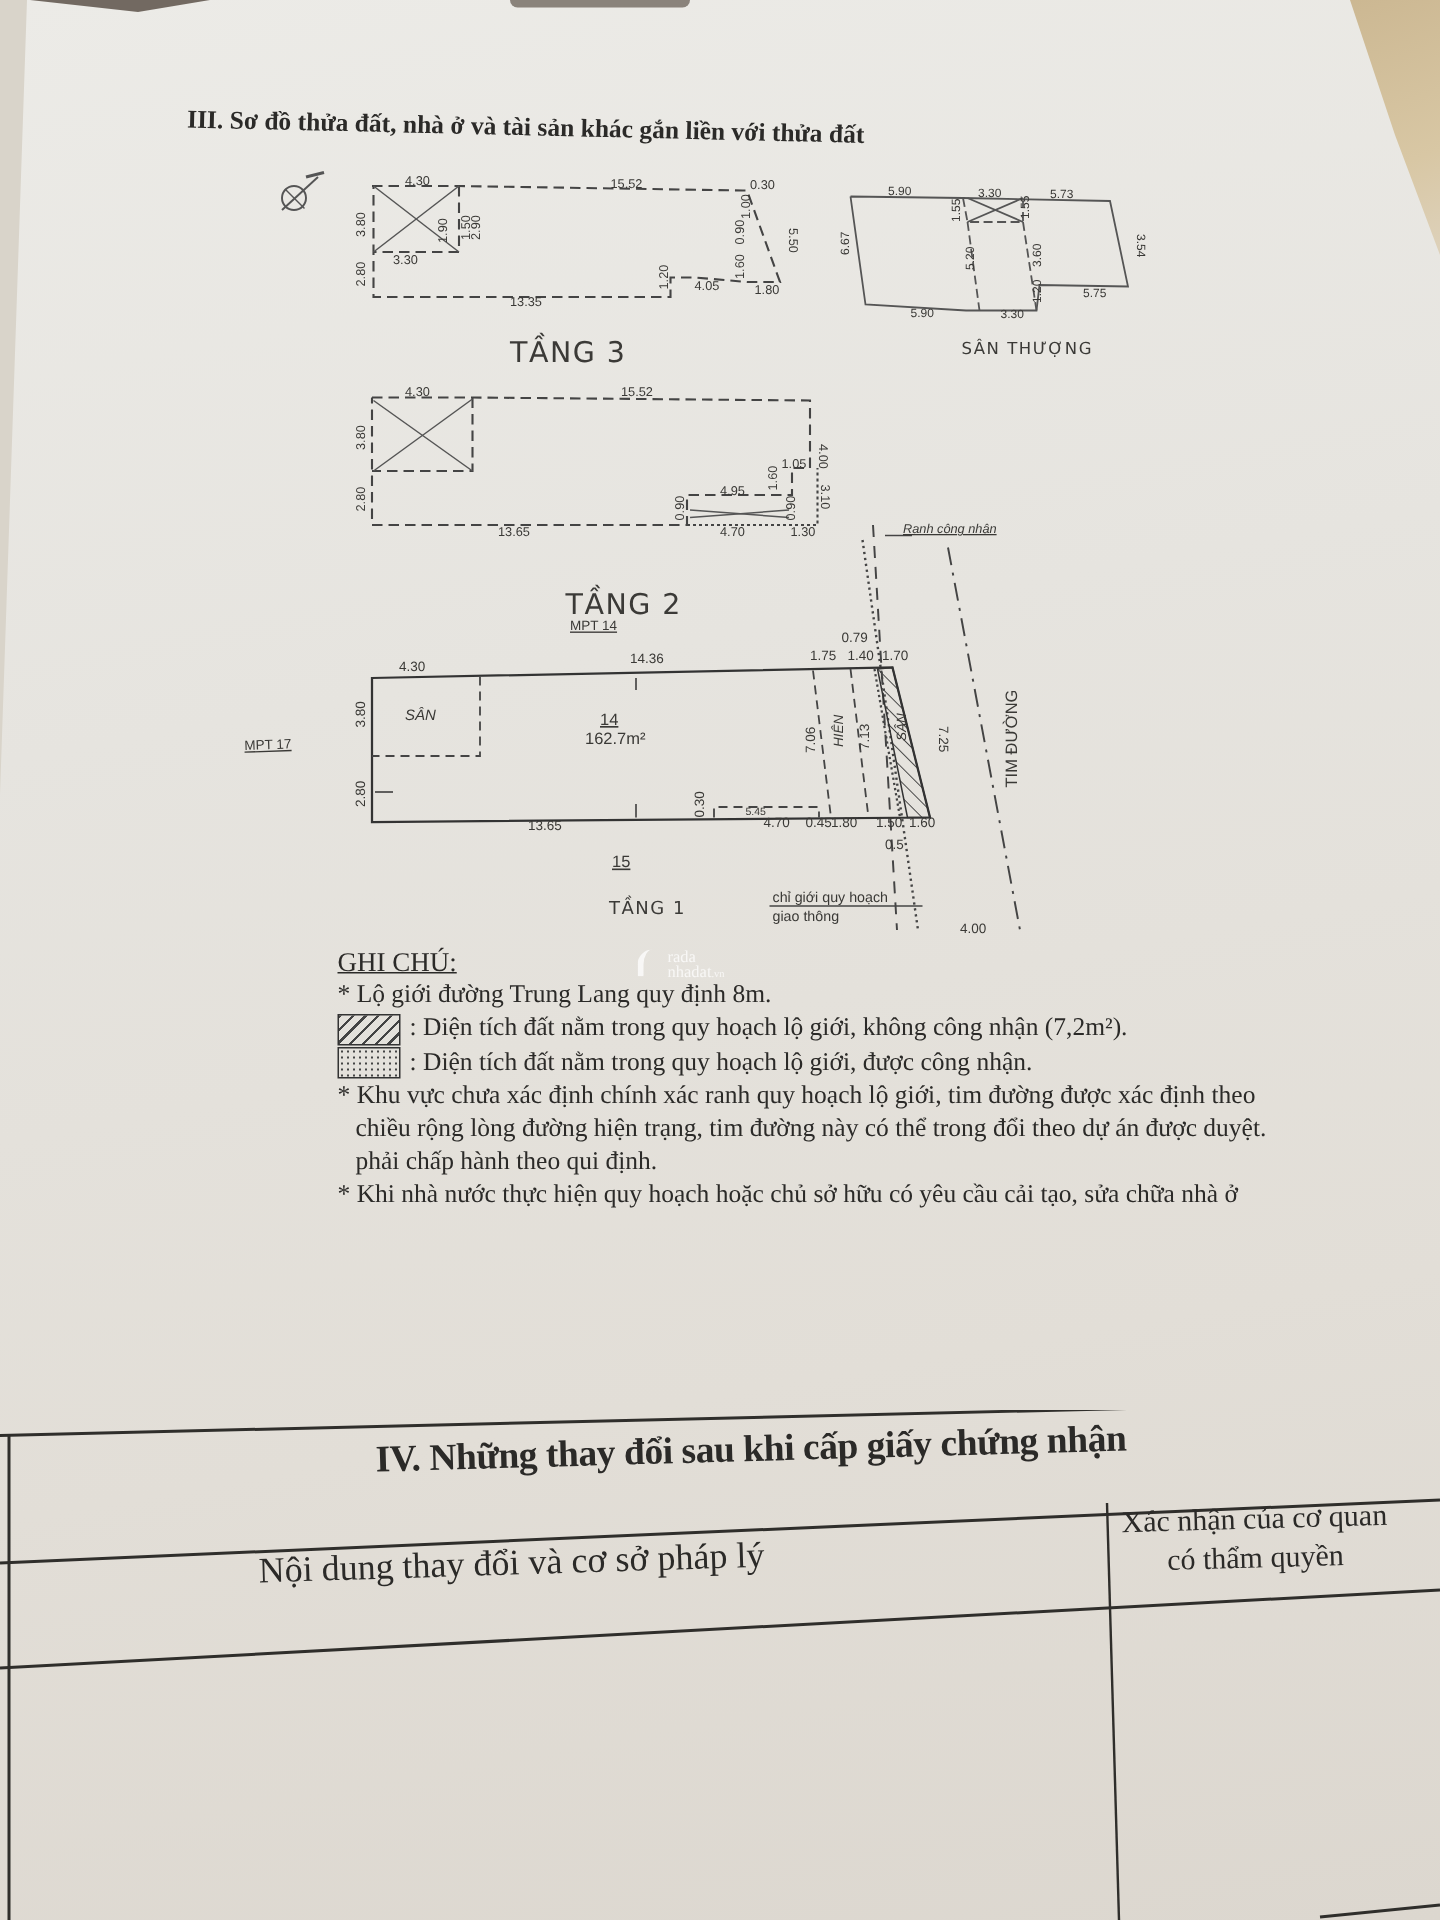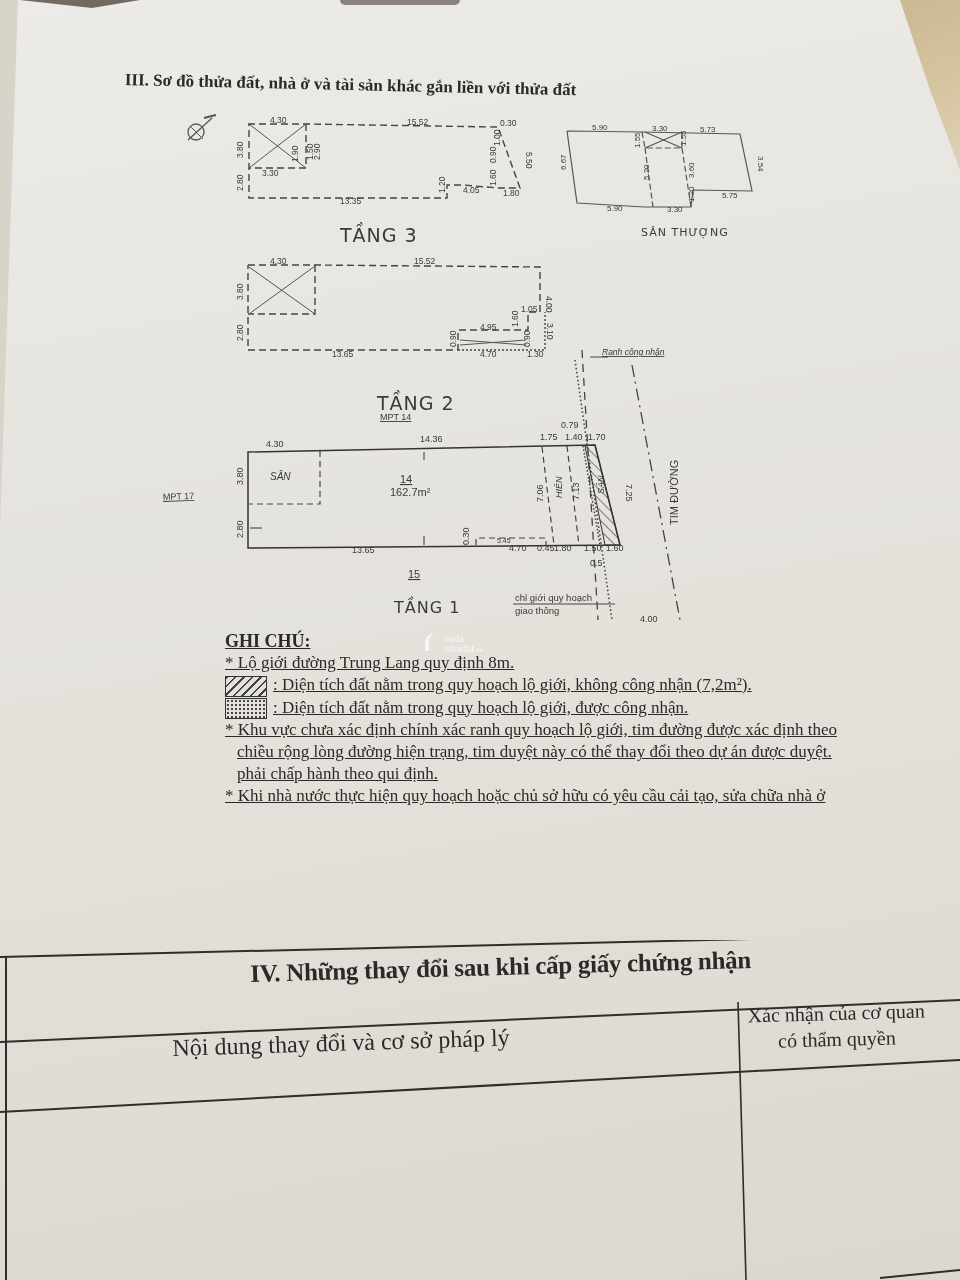--- a/index.html
+++ b/index.html
@@ -29,22 +29,22 @@
   .section-title {
     position:absolute; left:125px; top:70px; font-weight:bold; font-size:17px;
     transform:rotate(1.3deg); transform-origin:left top; white-space:nowrap;
   }
   .drawing { position:absolute; left:0; top:0; }
   .drawing text { font-family:"Liberation Sans", sans-serif; fill:#3a3936; }
   .floor-label {
     position:absolute; font-family:"DejaVu Sans", sans-serif; font-size:19px; letter-spacing:1px; color:#3b3a37;
   }
   .notes { position:absolute; left:225px; top:630px; width:720px; font-size:17px; line-height:22px; }
-  .notes .head { text-decoration:underline; font-size:18px;font-weight:bold; }
-  .notes .line { white-space:nowrap;text-decoration:underline; }
+  .notes .head { text-decoration:underline; font-size:18px; }
+  .notes .line { white-space:nowrap; }
   .legend-box {
     display:inline-block; width:40px; height:19px; border:1.5px solid #333; vertical-align:middle; margin-right:6px;
   }
   .hatch { background:repeating-linear-gradient(135deg,#444 0 1.5px,transparent 1.5px 6px); }
   .dots  { background-image:radial-gradient(#444 0.8px, transparent 1px); background-size:4px 4px; }
   .watermark {
     position:absolute; left:425px; top:633px; font-family:Liberation Serif, serif;
     color:#ffffff; opacity:.75; font-size:11px; line-height:10px;
   }
   .watermark .logo { display:inline-block; width:14px; height:18px; border-left:4px solid #fff; border-radius:10px 0 0 0; vertical-align:top; margin-right:2px; }
@@ -221,33 +221,33 @@
     <text x="408" y="578" font-size="11" font-family="Liberation Serif, serif" text-decoration="underline">15</text>
     <text x="515" y="601" font-size="9.5">chỉ giới quy hoạch</text>
     <text x="515" y="614" font-size="9.5">giao thông</text>
     <line x1="513" y1="604" x2="615" y2="604" stroke="#444" stroke-width="1"></line>
   </g>
 </svg>
 
 <div class="floor-label" style="left:340px;top:224px;">TẦNG 3</div>
 <div class="floor-label" style="left:641px;top:226px;font-size:11px;">SÂN THƯỢNG</div>
 <div class="floor-label" style="left:377px;top:376px;margin-top:16px;">TẦNG 2</div>
-<div class="floor-label" style="left:394px;top:598px;font-size:16px;">TẦNG 1</div>
+<div class="floor-label" style="left:406px;top:598px;font-size:12px;">TẦNG 1</div>
 
 <div class="notes">
   <div class="head">GHI CHÚ:</div>
   <div class="line">* Lộ giới đường Trung Lang quy định 8m.</div>
   <div class="line">
     <span class="legend-box hatch"></span><span>: Diện tích đất nằm trong quy hoạch lộ giới, không công nhận (7,2m²).</span>
   </div>
   <div class="line">
     <span class="legend-box dots"></span><span>: Diện tích đất nằm trong quy hoạch lộ giới, được công nhận.</span>
   </div>
   <div class="line">* Khu vực chưa xác định chính xác ranh quy hoạch lộ giới, tim đường được xác định theo</div>
-  <div class="line" style="padding-left:12px">chiều rộng lòng đường hiện trạng, tim duyệt này có thể thay đổi theo dự án được duyệt.</div>
+  <div class="line" style="padding-left:12px">chiều rộng lòng đường hiện trạng, tim đường này có thể trong đổi theo dự án được duyệt.</div>
   <div class="line" style="padding-left:12px">phải chấp hành theo qui định.</div>
   <div class="line">* Khi nhà nước thực hiện quy hoạch hoặc chủ sở hữu có yêu cầu cải tạo, sửa chữa nhà ở</div>
 </div>
 
 <div class="watermark">
   <span class="logo"></span><span style="display:inline-block;vertical-align:top"><span>rada</span><br><span>nhadat</span><span style="font-size:7px">.vn</span></span>
 </div>
 
 <svg class="table-wrap" width="960" height="340" viewBox="0 0 960 340">
   <g stroke="#2f2e2b" stroke-width="2" fill="none">

